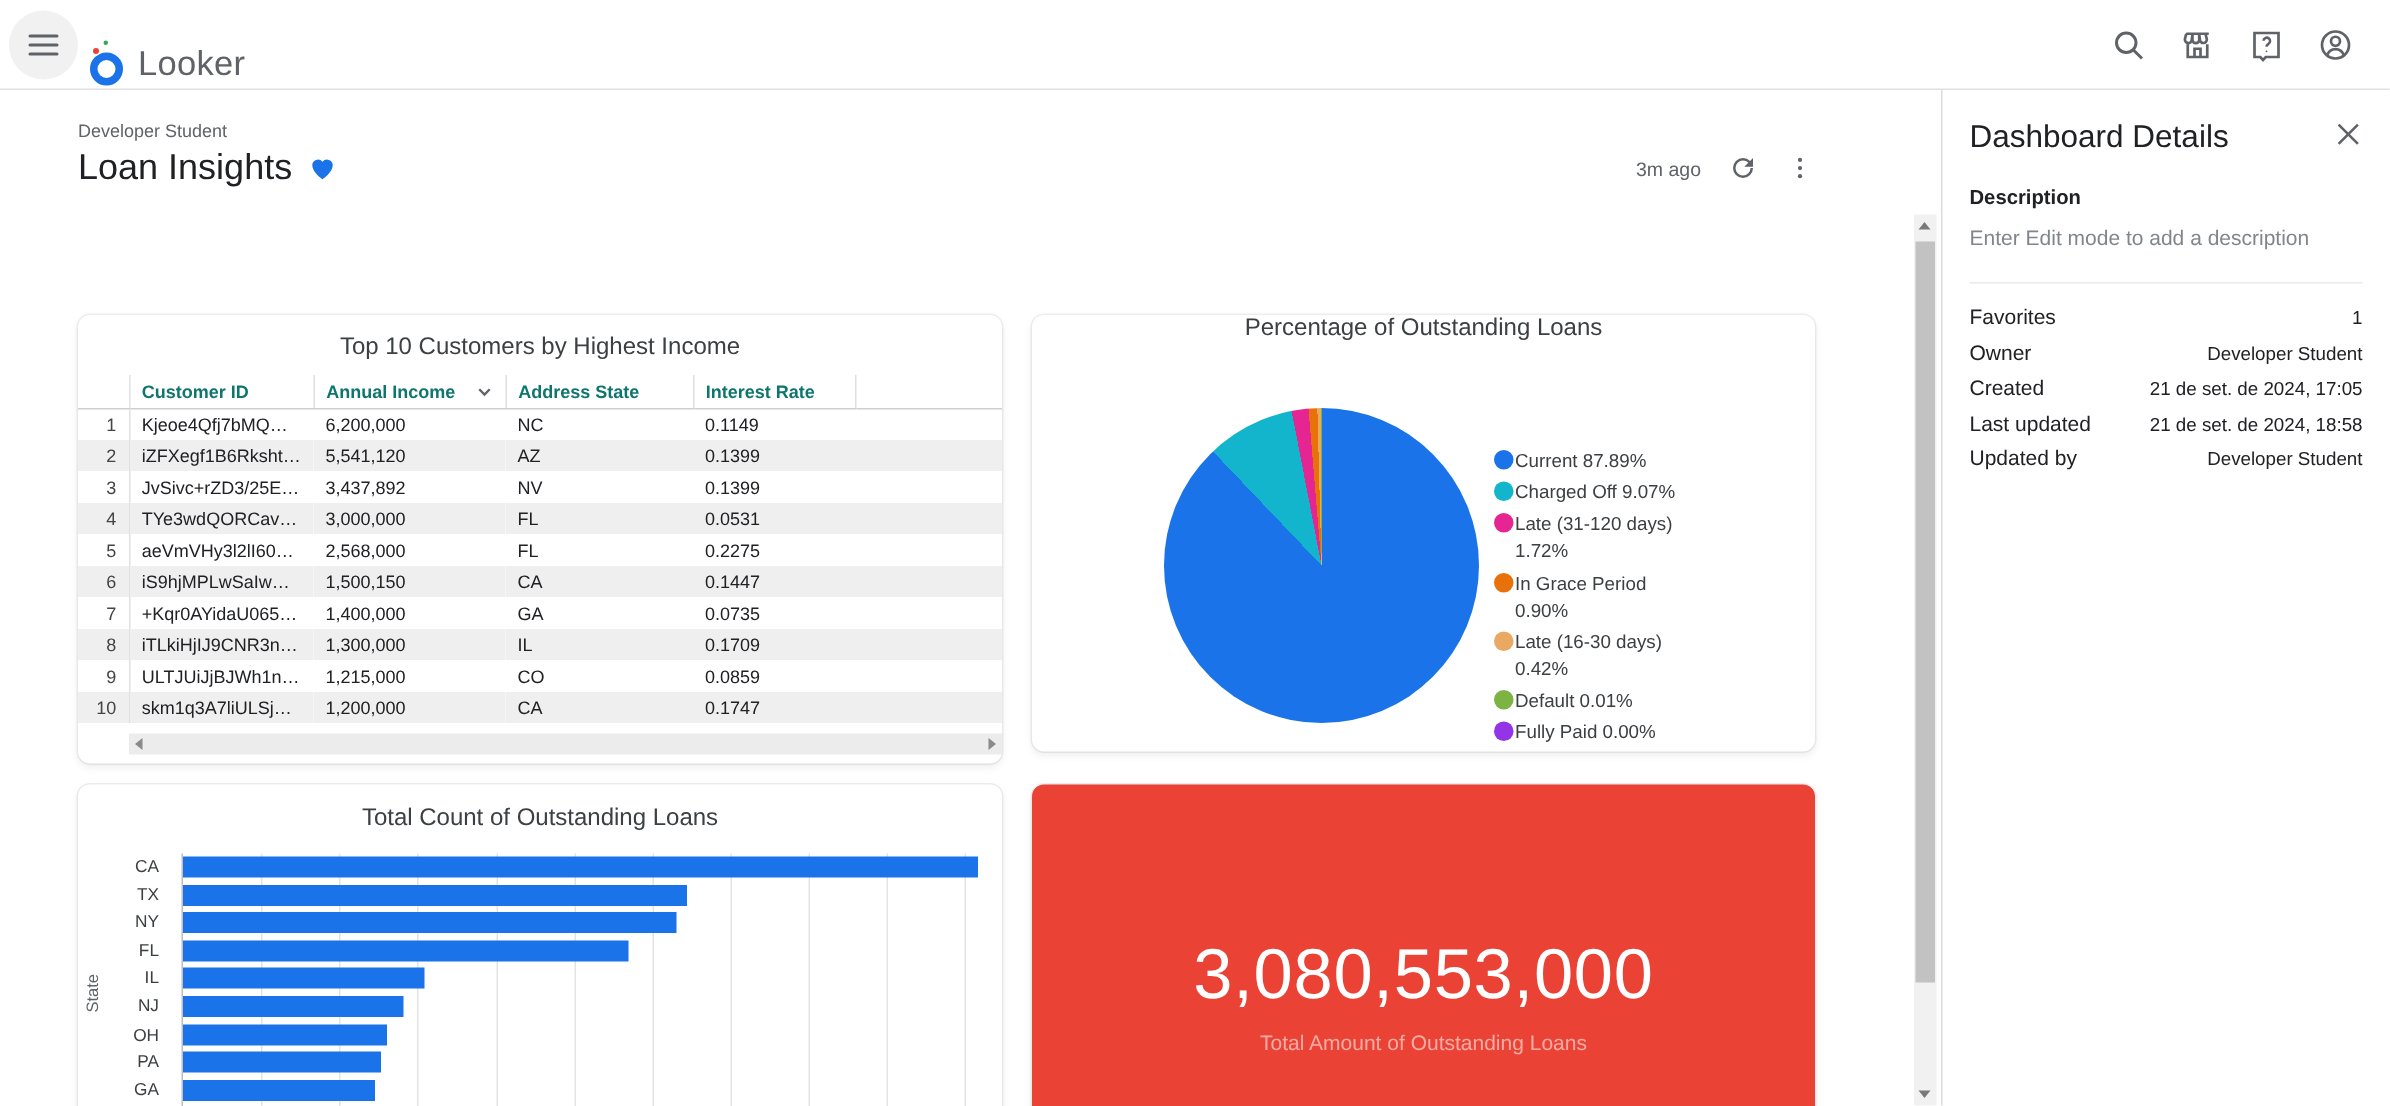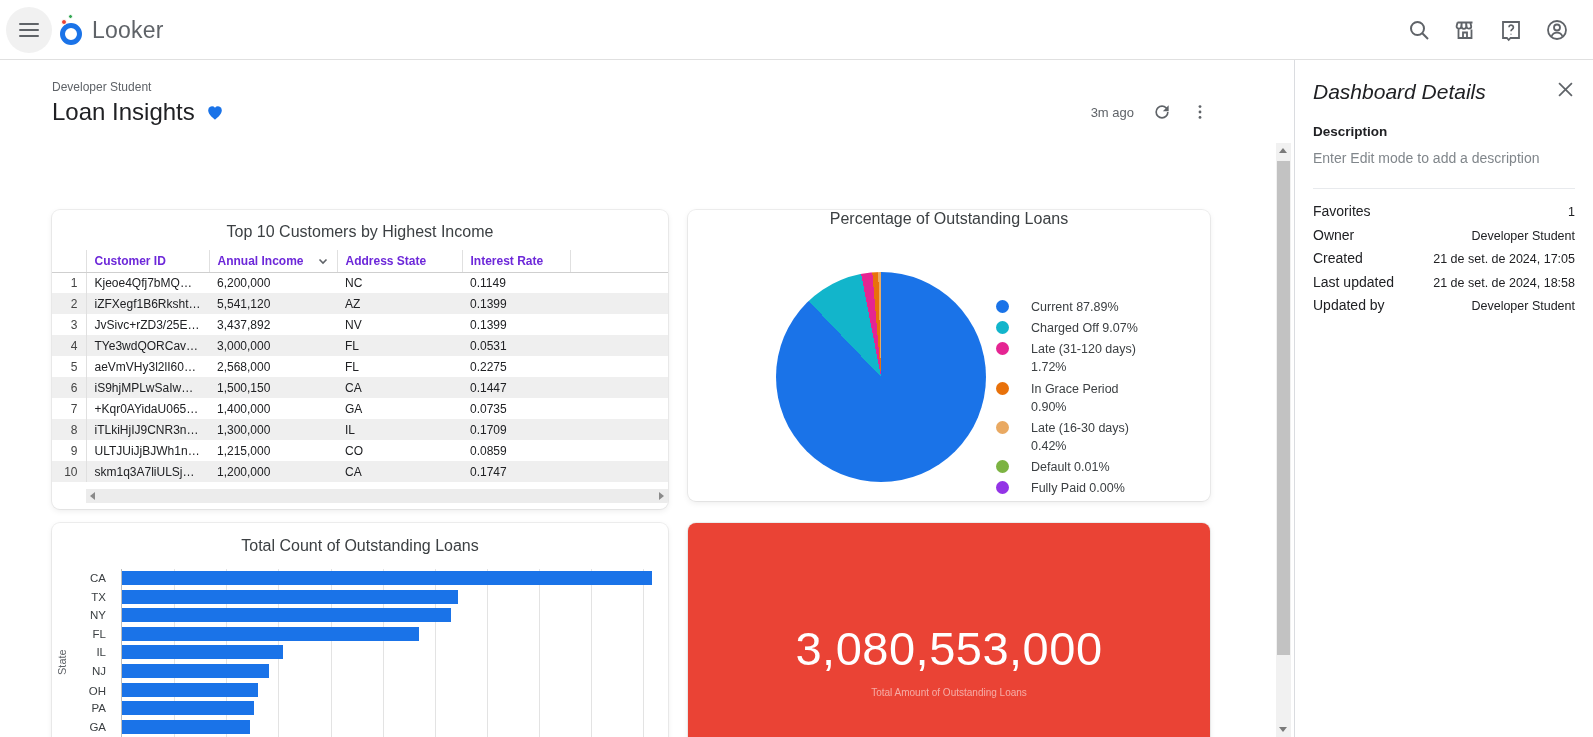--- a/index.html
+++ b/index.html
@@ -6,21 +6,21 @@
   html,body { width:1593px; height:737px; overflow:hidden; background:#fff;
     font-family:"Liberation Sans","DejaVu Sans",sans-serif; color:#202124; }
 
   
   .topbar { position:absolute; left:0; top:0; width:1593px; height:60px; background:#fff;
     border-bottom:1px solid #e0e0e0; z-index:30; }
   .hamburger-btn { position:absolute; left:6px; top:7px; width:46px; height:46px; border-radius:50%;
     background:#f1f1f1; border:none; cursor:pointer; }
   .hamburger-btn .bar { position:absolute; left:13px; width:20px; height:2px; background:#5f6368; border-radius:1px; }
   .hamburger-btn .bar:nth-child(1){ top:16px; } .hamburger-btn .bar:nth-child(2){ top:22px; } .hamburger-btn .bar:nth-child(3){ top:28px; }
-  .brand { position:absolute; left:58px; top:12px; height:36px; display:flex; align-items:center;justify-content:flex-end; }
+  .brand { position:absolute; left:58px; top:24px; height:36px; display:flex; align-items:center;justify-content:flex-end; }
   .looker-mark { position:relative; width:26px; height:34px; }
   .looker-ring { position:absolute; left:2px; top:10px; width:22px; height:22px; border-radius:50%; border:5.5px solid #1a73e8; }
   .looker-dot-red { position:absolute; left:3px; top:6px; width:6px; height:6px; border-radius:50%; background:#ea4335; border:1px solid #fff; }
   .looker-dot-green { position:absolute; left:10px; top:1px; width:5px; height:5px; border-radius:50%; background:#34a853; border:1px solid #fff; }
   .brand-text { font-size:23px; color:#5f6368; margin-left:8px; letter-spacing:.2px; }
   .topbar-icons { position:absolute; right:24px; top:0; height:60px; display:flex; align-items:center; gap:22px; }
   .tb-icon { width:24px; height:24px; color:#5f6368; cursor:pointer; background:none; border:none; padding:0; }
   .tb-icon svg { width:24px; height:24px; display:block; }
 
   
@@ -38,70 +38,70 @@
   .tile { position:absolute; background:#fff; border-radius:8px;
     box-shadow:0 0 0 1px rgba(0,0,0,.06), 0 2px 6px rgba(0,0,0,.08); }
   .tile-title { text-align:center; font-size:16px; color:#3c4043; }
 
   
   .tile-table { left:52px; top:150px; width:616px; height:299px; overflow:hidden; }
   .tile-table .tile-title { margin-top:13px; }
   table.data-grid { border-collapse:collapse; table-layout:fixed; width:616px; margin-top:9px; font-size:12px; }
   table.data-grid th, table.data-grid td { padding:0 8px; height:21px; text-align:left;
     white-space:nowrap; overflow:hidden; text-overflow:ellipsis; font-weight:400; }
-  table.data-grid thead th { font-weight:700; color:#6d28d9; border-left:1px solid #e0e0e0; border-bottom:1px solid #cfcfcf; height:22px;margin-left:13px; }
+  table.data-grid thead th { font-weight:700; color:#0f766e; border-left:1px solid #e0e0e0; border-bottom:1px solid #cfcfcf; height:22px;margin-left:13px; }
   table.data-grid thead th.rownum-h { border-left:none; }
   table.data-grid td.rownum { text-align:right; color:#444; border-right:1px solid #e0e0e0; }
   table.data-grid tbody tr:nth-child(even) { background:#efefef; }
   .col-rownum { width:34px; } .col-cust { width:123px; } .col-income { width:128px; }
   .col-state { width:125px; } .col-rate { width:108px; } .col-extra { width:98px; }
   .th-flex { display:flex; align-items:center; justify-content:space-between; }
   .sort-icon svg { width:12px; height:12px; display:block; color:#5f6368; }
   .hscrollbar { position:absolute; left:34px; right:0; bottom:6px; height:14px; background:#ececec; }
   .hscroll-arrow { position:absolute; top:3px; width:0; height:0; border-top:4px solid transparent; border-bottom:4px solid transparent; cursor:pointer; }
   .hscroll-left { left:4px; border-right:5px solid #8a8a8a; }
   .hscroll-right { right:4px; border-left:5px solid #8a8a8a; }
 
   
   .tile-pie { left:688px; top:150px; width:522px; height:291px; }
   .tile-pie .tile-title { margin-top:0; }
   .pie-chart { position:absolute; left:88px; top:62px; width:210px; height:210px; border-radius:50%; cursor:pointer; }
   .pie-legend { position:absolute; left:308px; top:88px; display:flex; flex-direction:column; gap:3px; }
-  .legend-item { display:flex; align-items:flex-start; gap:22px; cursor:pointer; }
+  .legend-item { display:flex; align-items:flex-start; gap:1px; cursor:pointer; }
   .legend-dot { width:13px; height:13px; border-radius:50%; flex:0 0 13px; margin-top:2px; }
   .legend-label { font-size:12.5px; color:#3c4043; max-width:118px; line-height:1.45; }
 
   
   .tile-bar { left:52px; top:463px; width:616px; height:330px; }
   .tile-bar .tile-title { margin-top:14px; }
   .bar-ylabel { position:absolute; left:2px; top:46px; height:186px; width:16px; display:flex; align-items:center; justify-content:center;
     font-size:11px; color:#5f6368; writing-mode:vertical-rl; transform:rotate(180deg); }
   .bar-cats { position:absolute; left:18px; top:46px; width:44px; }
   .bar-cat { position:absolute; right:8px; height:18.6px; line-height:18.6px; font-size:11.5px; color:#3c4043; }
   .bar-plot { position:absolute; left:69px; top:46px; width:539px; height:186px; border-left:1px solid #bdbdbd; }
   .gridline { position:absolute; top:0; bottom:0; width:1px; background:#e3e3e3; }
   .bar { position:absolute; left:0; height:14px; background:#1a73e8; cursor:pointer; }
 
   
   .tile-kpi { left:688px; top:463px; width:522px; height:330px; background:#ea4335; display:block; }
   .kpi-value { position:absolute; left:0; right:0; top:98px; text-align:center; font-size:47px; color:#fff; letter-spacing:.5px; }
-  .kpi-label { position:absolute; left:0; right:0; top:164px; text-align:center; font-size:10px; color:rgba(255,255,255,.55); }
+  .kpi-label { position:absolute; left:0; right:0; top:164px; text-align:center; font-size:14px; color:rgba(255,255,255,.55); }
 
   
   .vscrollbar { position:absolute; left:1276px; top:143px; width:15px; height:594px; background:#f1f1f1; z-index:20; }
   .vscroll-thumb { position:absolute; left:1px; top:18px; width:13px; height:494px; background:#c2c2c2; cursor:pointer; }
   .vscroll-arrow { position:absolute; left:3px; width:0; height:0; border-left:4.5px solid transparent; border-right:4.5px solid transparent; cursor:pointer; }
   .vscroll-up { top:5px; border-bottom:5px solid #7a7a7a; }
   .vscroll-down { bottom:5px; border-top:5px solid #7a7a7a; }
 
   
   .sidebar { position:absolute; left:1294px; top:60px; width:299px; height:677px; background:#fff;
     border-left:1px solid #dadce0; padding:20px 18px 0 18px; }
   .sidebar-header { display:flex; justify-content:space-between; align-items:flex-start; }
-  .sidebar-title { font-size:21px; font-weight:400; color:#202124;font-style:italic; }
+  .sidebar-title { font-size:21px; font-weight:400; color:#202124; }
   .close-btn { background:none; border:none; padding:2px; cursor:pointer; color:#5f6368; }
   .close-btn svg { width:15px; height:15px; display:block; }
   .desc-label { margin-top:20px; font-size:13.5px; font-weight:700; color:#202124; }
   .desc-placeholder { margin-top:11px; font-size:14px; color:#80868b; }
   .sidebar-divider { margin-top:22px; border:none; border-top:1px solid #e8eaed; }
   .detail-rows { margin-top:14px; }
   .detail-row { display:flex; justify-content:space-between; align-items:baseline; height:23.5px; }
   .detail-label { font-size:14px; font-weight:500; color:#202124; }
   .detail-value { font-size:12.5px; color:#202124; text-align:right; }
 </style>

